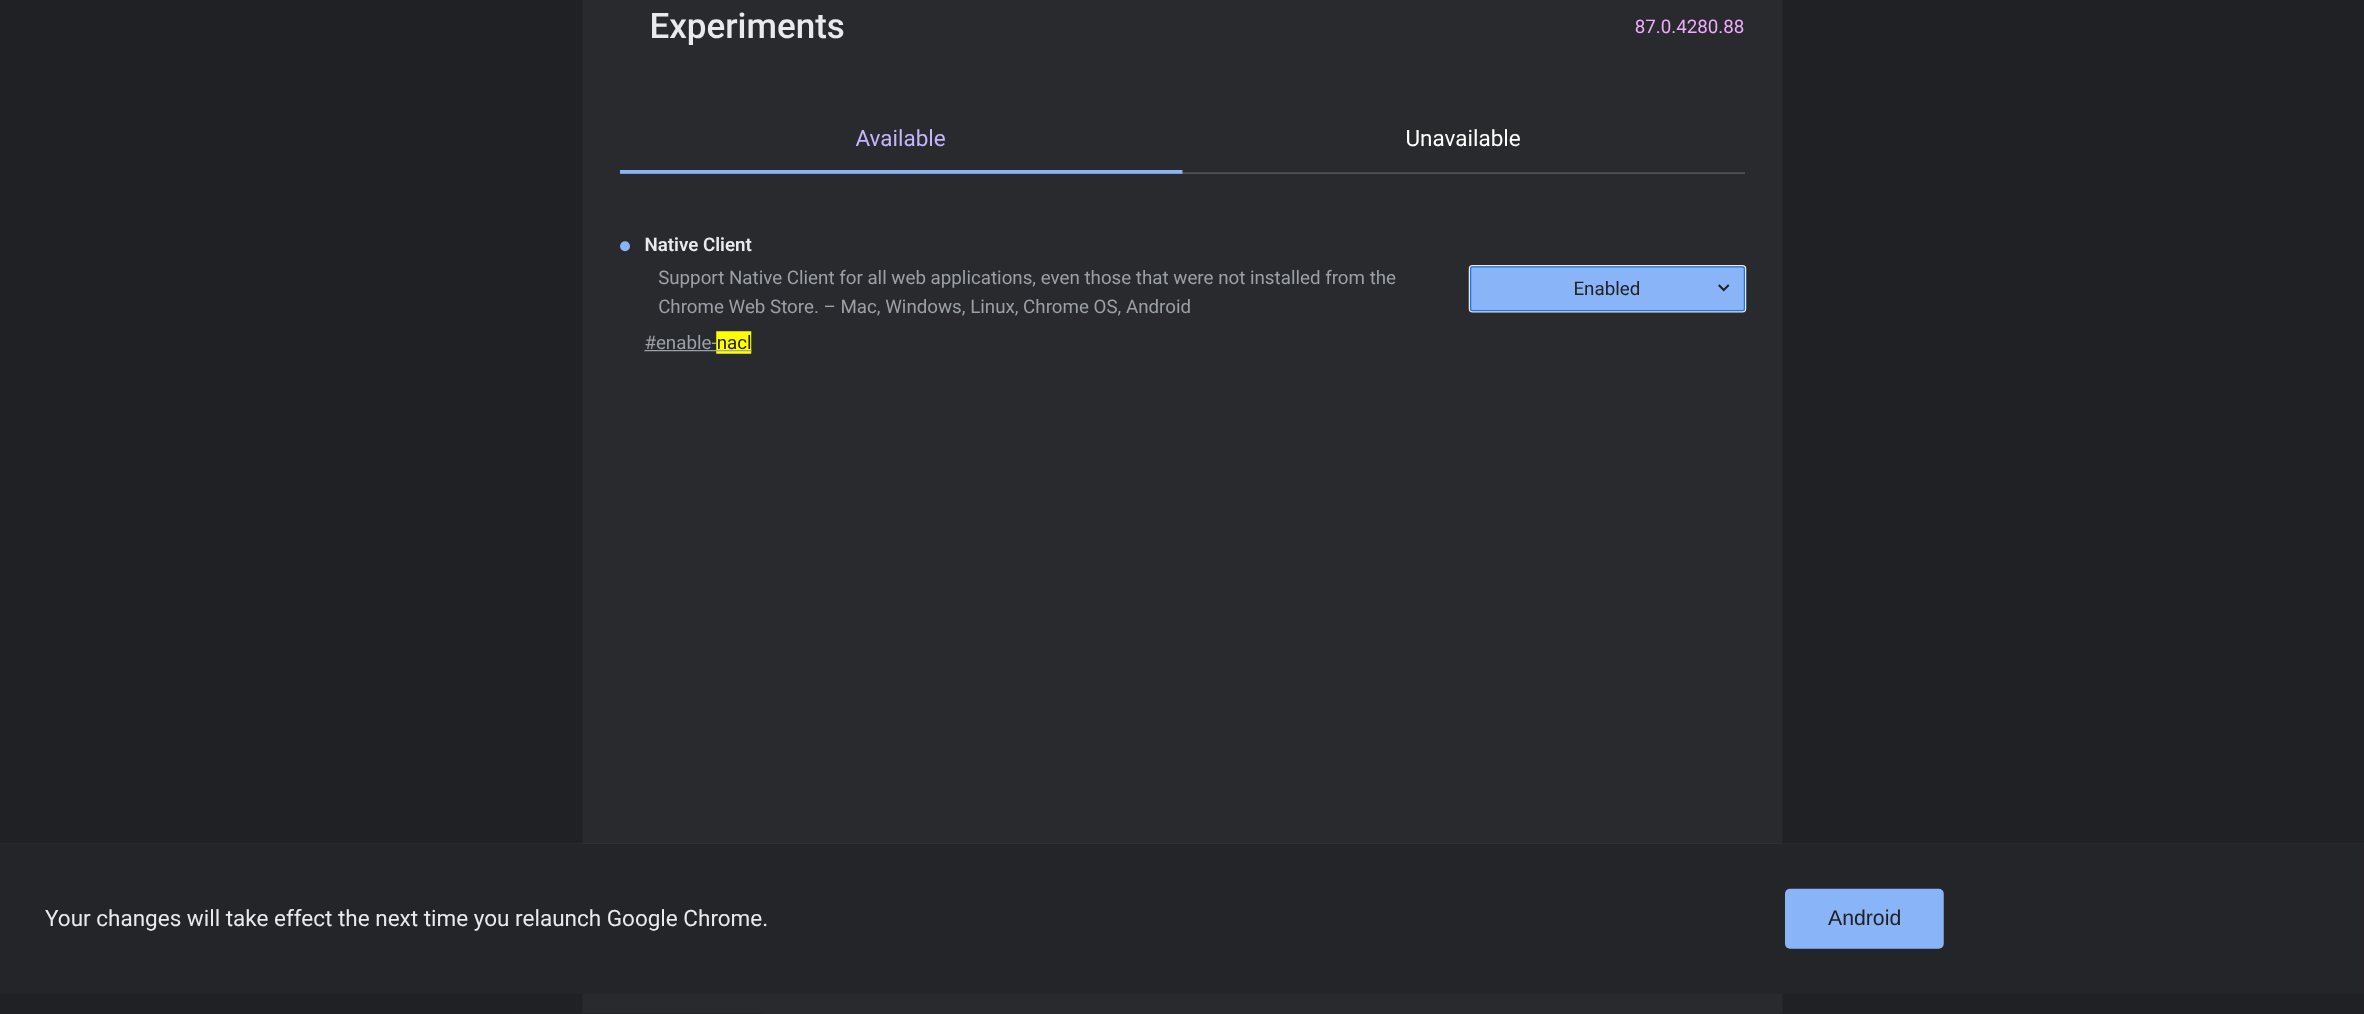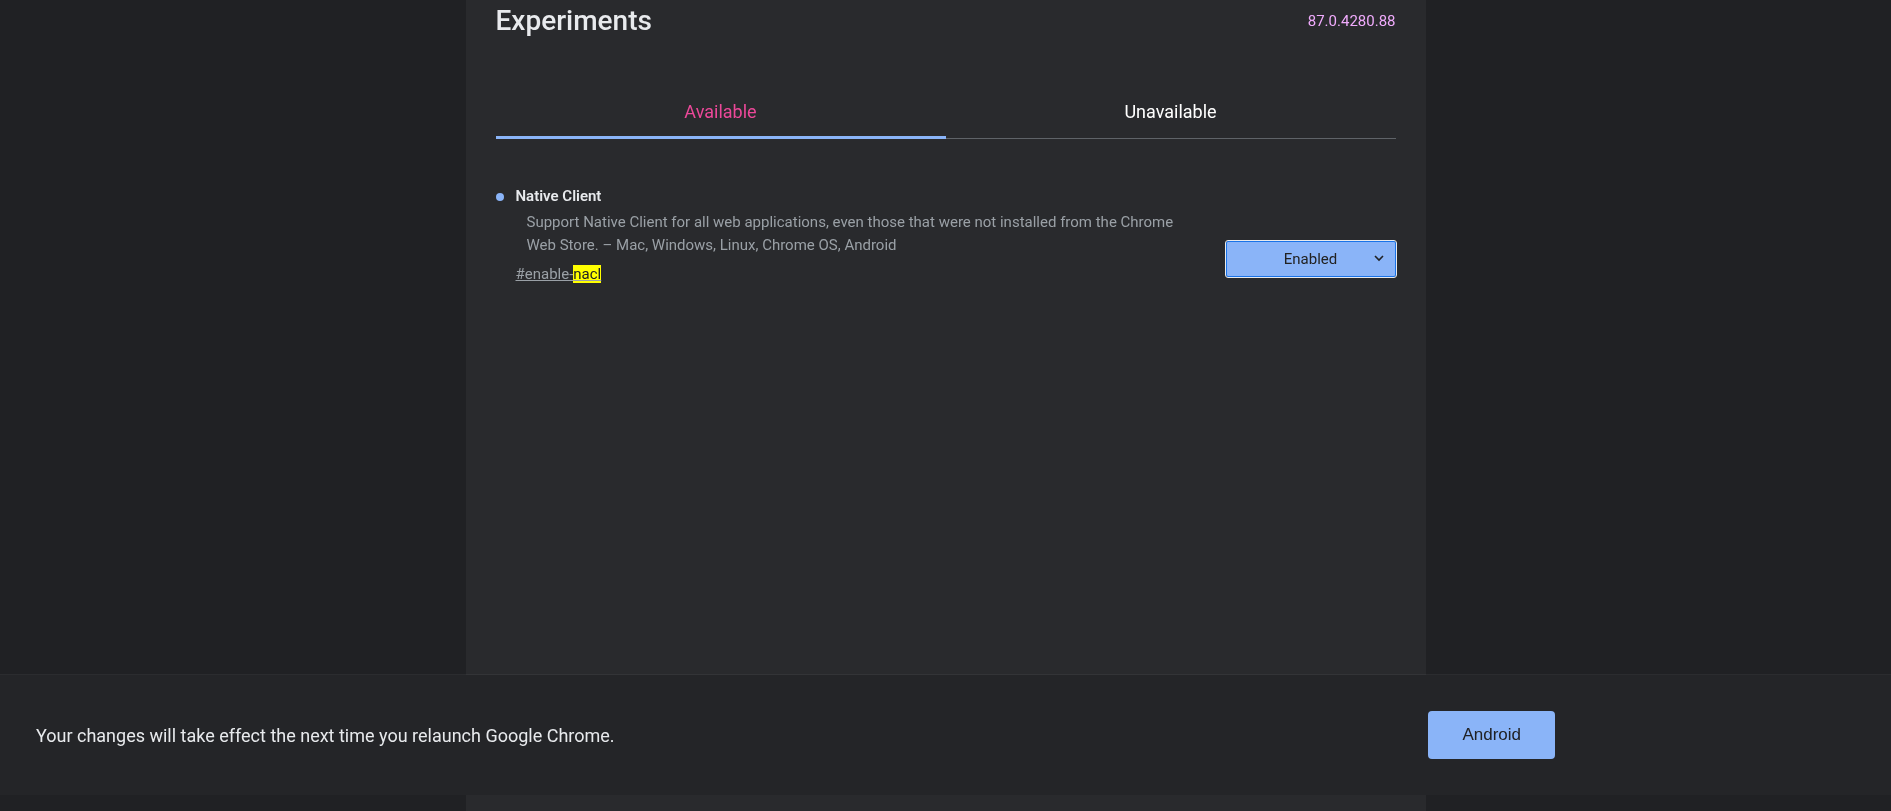--- a/index.html
+++ b/index.html
@@ -17,20 +17,21 @@
     margin: 0 auto;
     background: #292a2d;
     min-height: 100%;
     padding: 0 30px 120px 30px;
   }
   .header-row {
     display: flex;
     justify-content: space-between;
     align-items: center;
     padding-top: 4px;
+    margin-left: 24px;
   }
   .title {
     font-size: 28px;
     font-weight: 500;
     color: #e8eaed;
   }
   .version {
     color: #f0abfc;
     font-size: 15px;
   }
@@ -42,21 +43,21 @@
   .tab {
     flex: 1;
     text-align: center;
     padding: 16px 0;
     font-size: 18px;
     color: #ffffff;
     cursor: pointer;
     position: relative;
   }
   .tab.active {
-    color: #ec4899;
+    color: #c4b5fd;
   }
   .tab.active::after {
     content: "";
     position: absolute;
     left: 0; right: 0; bottom: -1px;
     height: 3px;
     background: #8ab4f8;
   }
   .experiment {
     display: flex;
@@ -101,33 +102,32 @@
     background: #ffff00;
     color: #202124;
   }
   .exp-control {
     display: flex;
     align-items: flex-start;
     padding-top: 26px;
   }
   .select-wrap {
     position: relative;
-    width: 170px;
+    width: 220px;
     height: 36px;
     background: #8ab4f8;
     border: 1px solid #1a73e8;
     outline: 1px solid #e8eaed;
     border-radius: 2px;
     display: flex;
     align-items: center;
     justify-content: center;
     color: #222;
     font-size: 15px;
     cursor: pointer;
-    margin-top: 28px;
   }
   .select-wrap .chev {
     position: absolute;
     right: 10px;
     top: 50%;
     transform: translateY(-50%);
     pointer-events: none;
   }
   .restart-bar {
     position: fixed;

